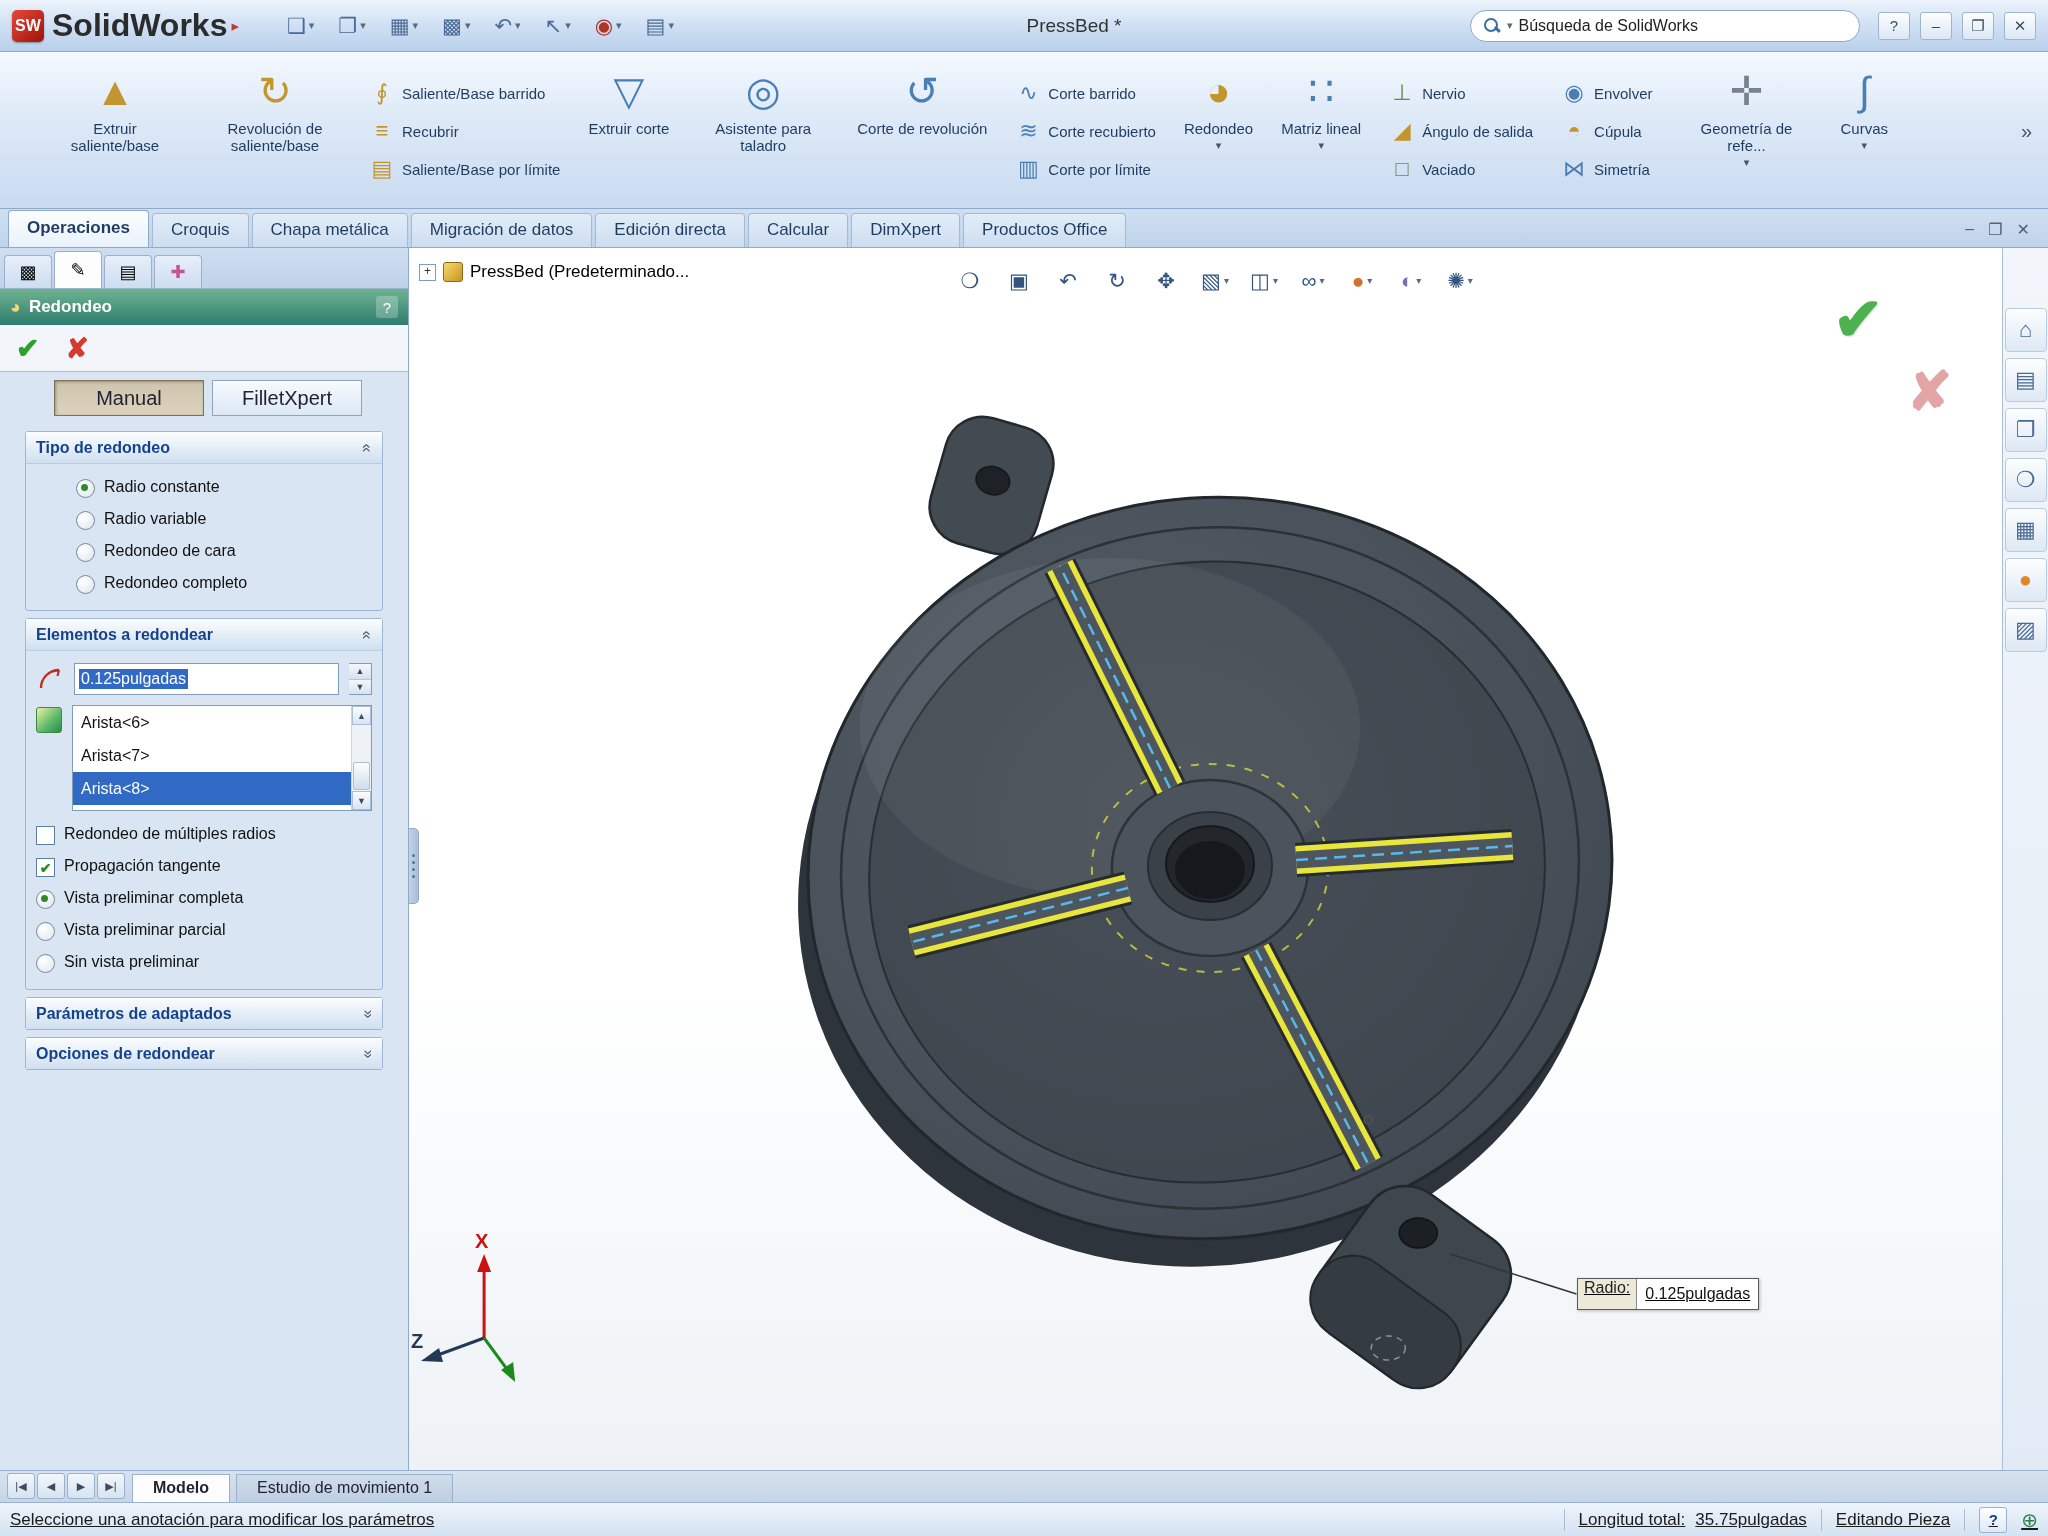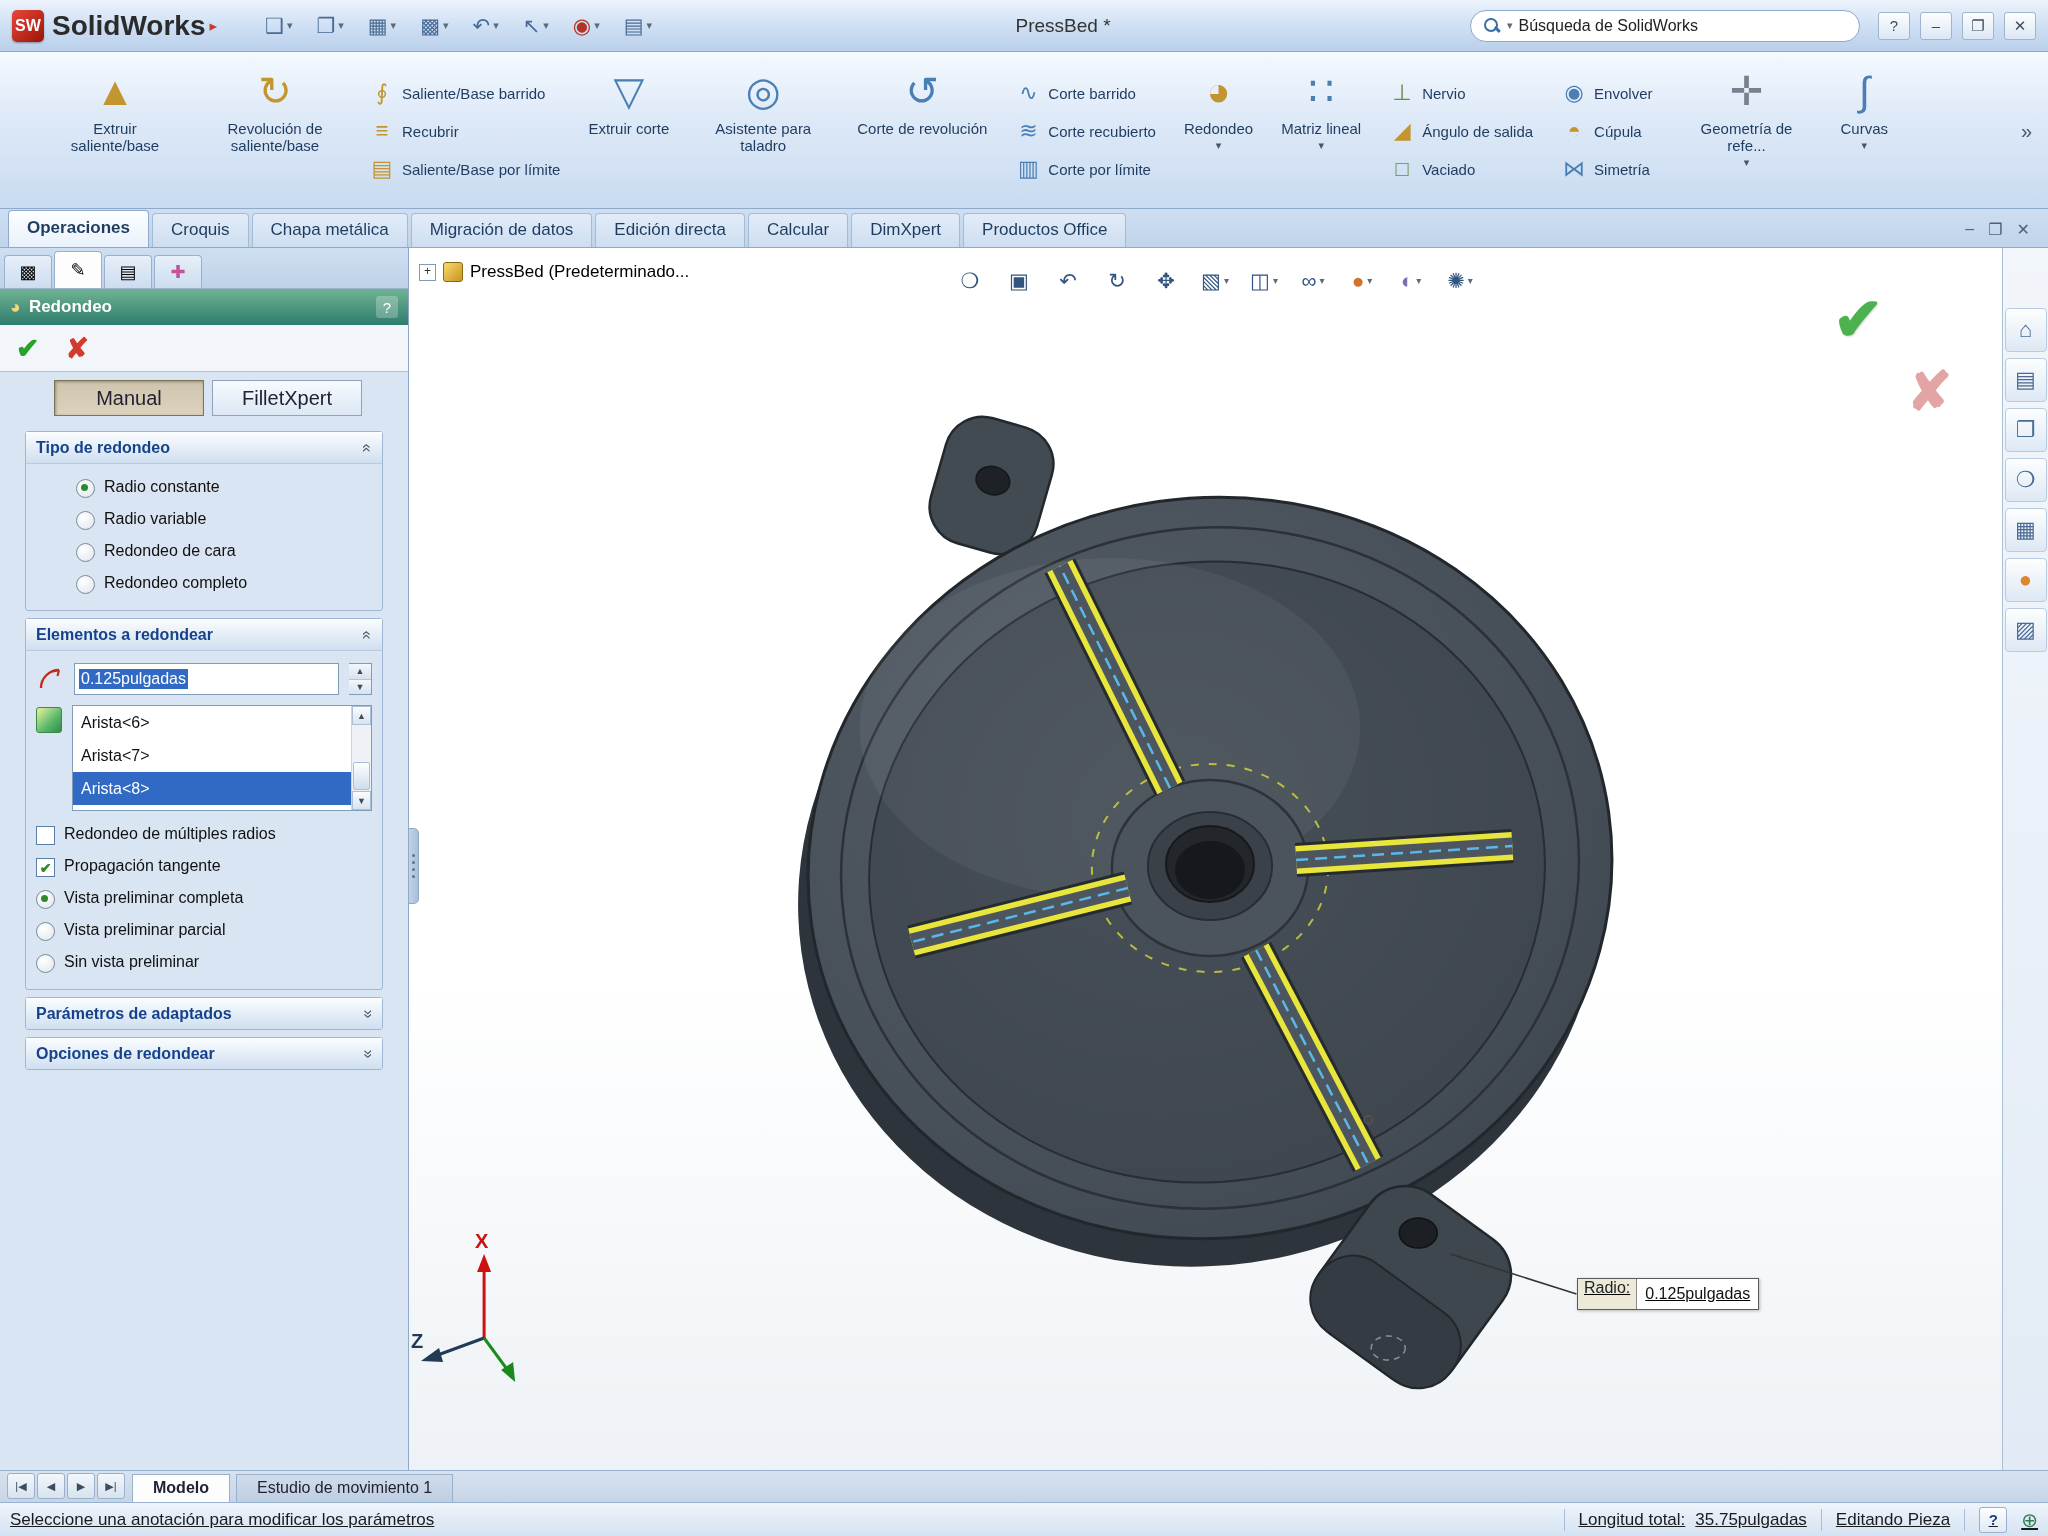--- a/index.html
+++ b/index.html
@@ -2,21 +2,21 @@
 <html><head>
 <meta charset="utf-8">
 <style>
   html,body{margin:0;padding:0;background:#5d6c7d;}
   #app{position:relative;width:2048px;height:1536px;background:#fff;font-family:"Liberation Sans",sans-serif;overflow:hidden;-webkit-user-select:none;user-select:none;}
   .glyph{display:inline-flex;align-items:center;justify-content:center;line-height:1;}
 
   
   .titlebar{position:absolute;top:0;left:0;right:0;height:52px;background:linear-gradient(#ecf3fb,#d2e2f5 45%,#b9cfea);border-bottom:1px solid #8ea9c9;display:flex;align-items:center;padding:0 12px;box-sizing:border-box;}
   .sw-logo{width:32px;height:32px;background:linear-gradient(135deg,#e8473a,#9c1408);color:#fff;font-weight:bold;font-size:16px;display:flex;align-items:center;justify-content:center;border-radius:5px;box-shadow:0 1px 2px rgba(0,0,0,.35);}
-  .app-name{font-size:28px;font-weight:bold;color:#2b2b2b;margin-left:8px;}
+  .app-name{font-size:32px;font-weight:bold;color:#2b2b2b;margin-left:8px;}
   .logo-caret{color:#c23b2e;font-size:15px;margin-left:4px;}
   .tb-icons{display:flex;gap:16px;margin-left:44px;}
   .tbbtn{display:flex;align-items:center;gap:3px;padding:3px 4px;border-radius:3px;cursor:default;}
   .tbbtn .glyph{font-size:21px;color:#4a6b95;}
   .tb-caret{font-size:11px;color:#5a6b7e;}
   .tb-doc{flex:1;text-align:center;font-size:19px;color:#333;}
   .tb-search{width:390px;height:32px;background:#fff;border:1px solid #8ea9c9;border-radius:16px;display:flex;align-items:center;padding:0 12px;gap:6px;box-sizing:border-box;}
   .search-mag{width:18px;height:18px;position:relative;flex:0 0 auto;}
   .search-mag::before{content:"";position:absolute;left:1px;top:1px;width:10px;height:10px;border:2.5px solid #3a6ea5;border-radius:50%;}
   .search-mag::after{content:"";position:absolute;left:11px;top:11px;width:7px;height:2.5px;background:#3a6ea5;transform:rotate(45deg);}

